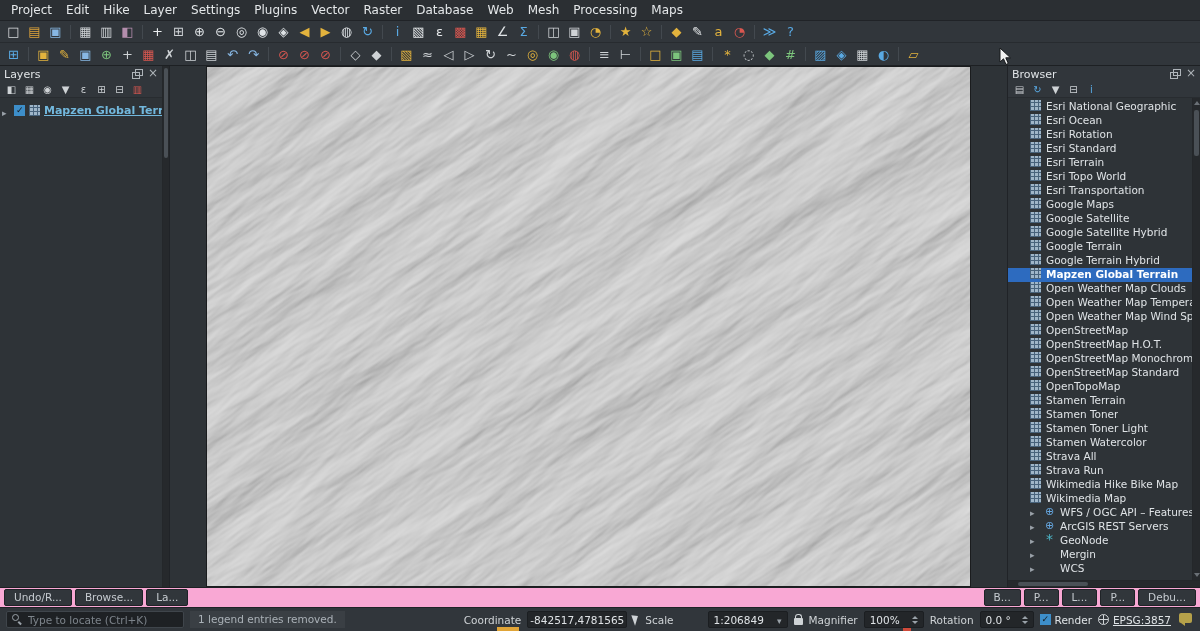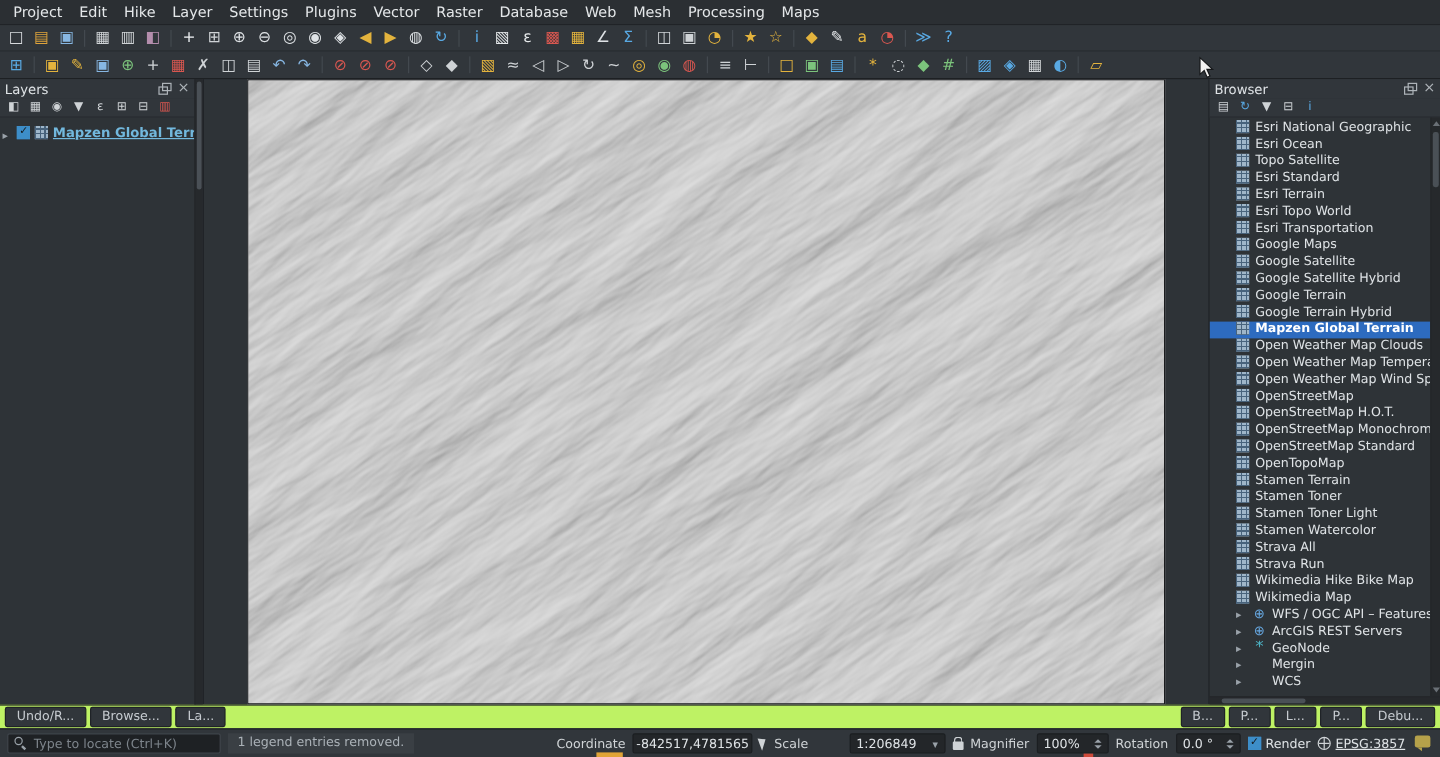--- a/index.html
+++ b/index.html
@@ -68,21 +68,21 @@
   .bi-label{overflow:hidden;text-overflow:clip;}
   .bi.exp .bi-ic{background:none;display:flex;align-items:center;justify-content:center;}
   .t-wfs .bi-ic::before,.t-arcgis .bi-ic::before{content:"⊕";color:#66a7e0;font-size:11px;line-height:1;}
   .t-geonode .bi-ic::before{content:"*";color:#4db6c8;font-size:14px;line-height:0.6;}
   .t-mergin .bi-ic{width:9px;height:9px;background:#e0792f;border-radius:50%;margin:0 1px;}
   .t-wcs .bi-ic{background:repeating-linear-gradient(0deg,#7c8288 0 1px,transparent 1px 4px),
                 repeating-linear-gradient(90deg,#7c8288 0 1px,transparent 1px 4px),#c3c8cc;}
   .bhscroll{height:7px;background:#26292c;border-top:1px solid #24272a;position:relative;flex:none;}
   .bhscroll::before{content:"";position:absolute;top:1px;left:10px;width:70px;height:4px;background:#4a5056;border-radius:2px;}
   
-  .tabstrip{height:20px;flex:none;background:#bef264;border-top:1px solid #1d2023;display:flex;align-items:center;padding:0 4px;}
+  .tabstrip{height:20px;flex:none;background:#f9a8d4;border-top:1px solid #1d2023;display:flex;align-items:center;padding:0 4px;}
   .tabs-left,.tabs-right{display:flex;gap:3px;}
   .tabs-right{margin-left:auto;}
   .dtab{font-size:10.5px;color:#c6cbd0;background:#31363b;border:1px solid #1f2327;padding:1px 9px 2px;border-radius:2px;white-space:nowrap;}
   
   .statusbar{height:24px;flex:none;background:#31363b;border-top:1px solid #202327;display:flex;align-items:center;padding:0 6px;gap:6px;font-size:10.5px;}
   .locate{display:flex;align-items:center;width:178px;height:17px;background:#1e2124;border:1px solid #3f454b;border-radius:2px;flex:none;}
   .mag-ic{position:relative;width:11px;height:11px;flex:none;margin:0 3px 0 5px;}
   .mag-ic::before{content:"";position:absolute;left:0;top:0;width:5px;height:5px;border:1.5px solid #9aa2a9;border-radius:50%;}
   .mag-ic::after{content:"";position:absolute;left:7px;top:7px;width:4px;height:1.5px;background:#9aa2a9;transform:rotate(45deg);transform-origin:0 0;}
   .locate input{flex:1;min-width:0;background:transparent;border:none;outline:none;color:#cfd3d6;font-size:10.5px;font-family:inherit;}
@@ -621,21 +621,21 @@
 
   <div class="bi t-xyz">
 
     <span class="bi-ic"></span>
     <span class="bi-label">Esri Ocean</span>
   </div>
 
   <div class="bi t-xyz">
 
     <span class="bi-ic"></span>
-    <span class="bi-label">Topo Satellite</span>
+    <span class="bi-label">Esri Rotation</span>
   </div>
 
   <div class="bi t-xyz">
 
     <span class="bi-ic"></span>
     <span class="bi-label">Esri Standard</span>
   </div>
 
   <div class="bi t-xyz">
 

